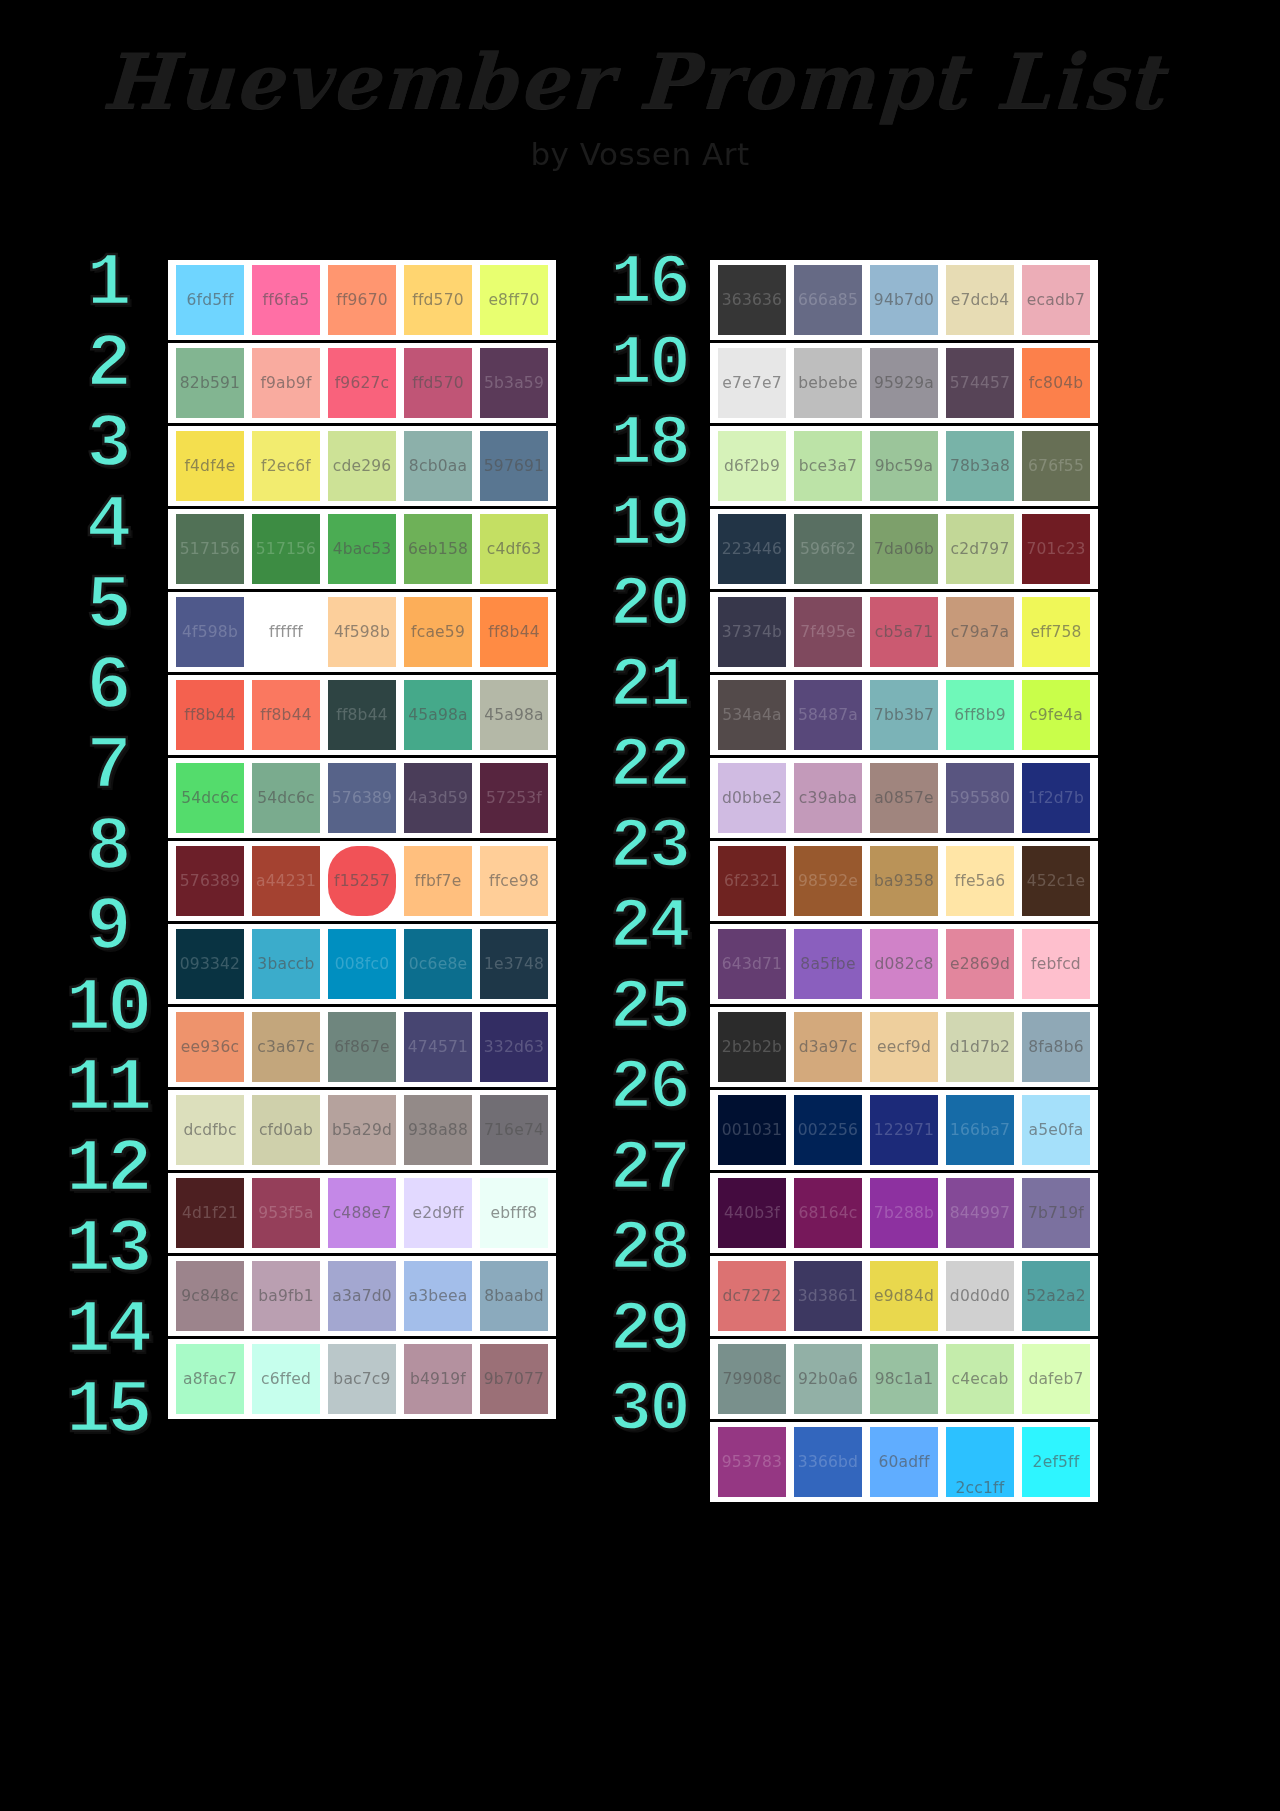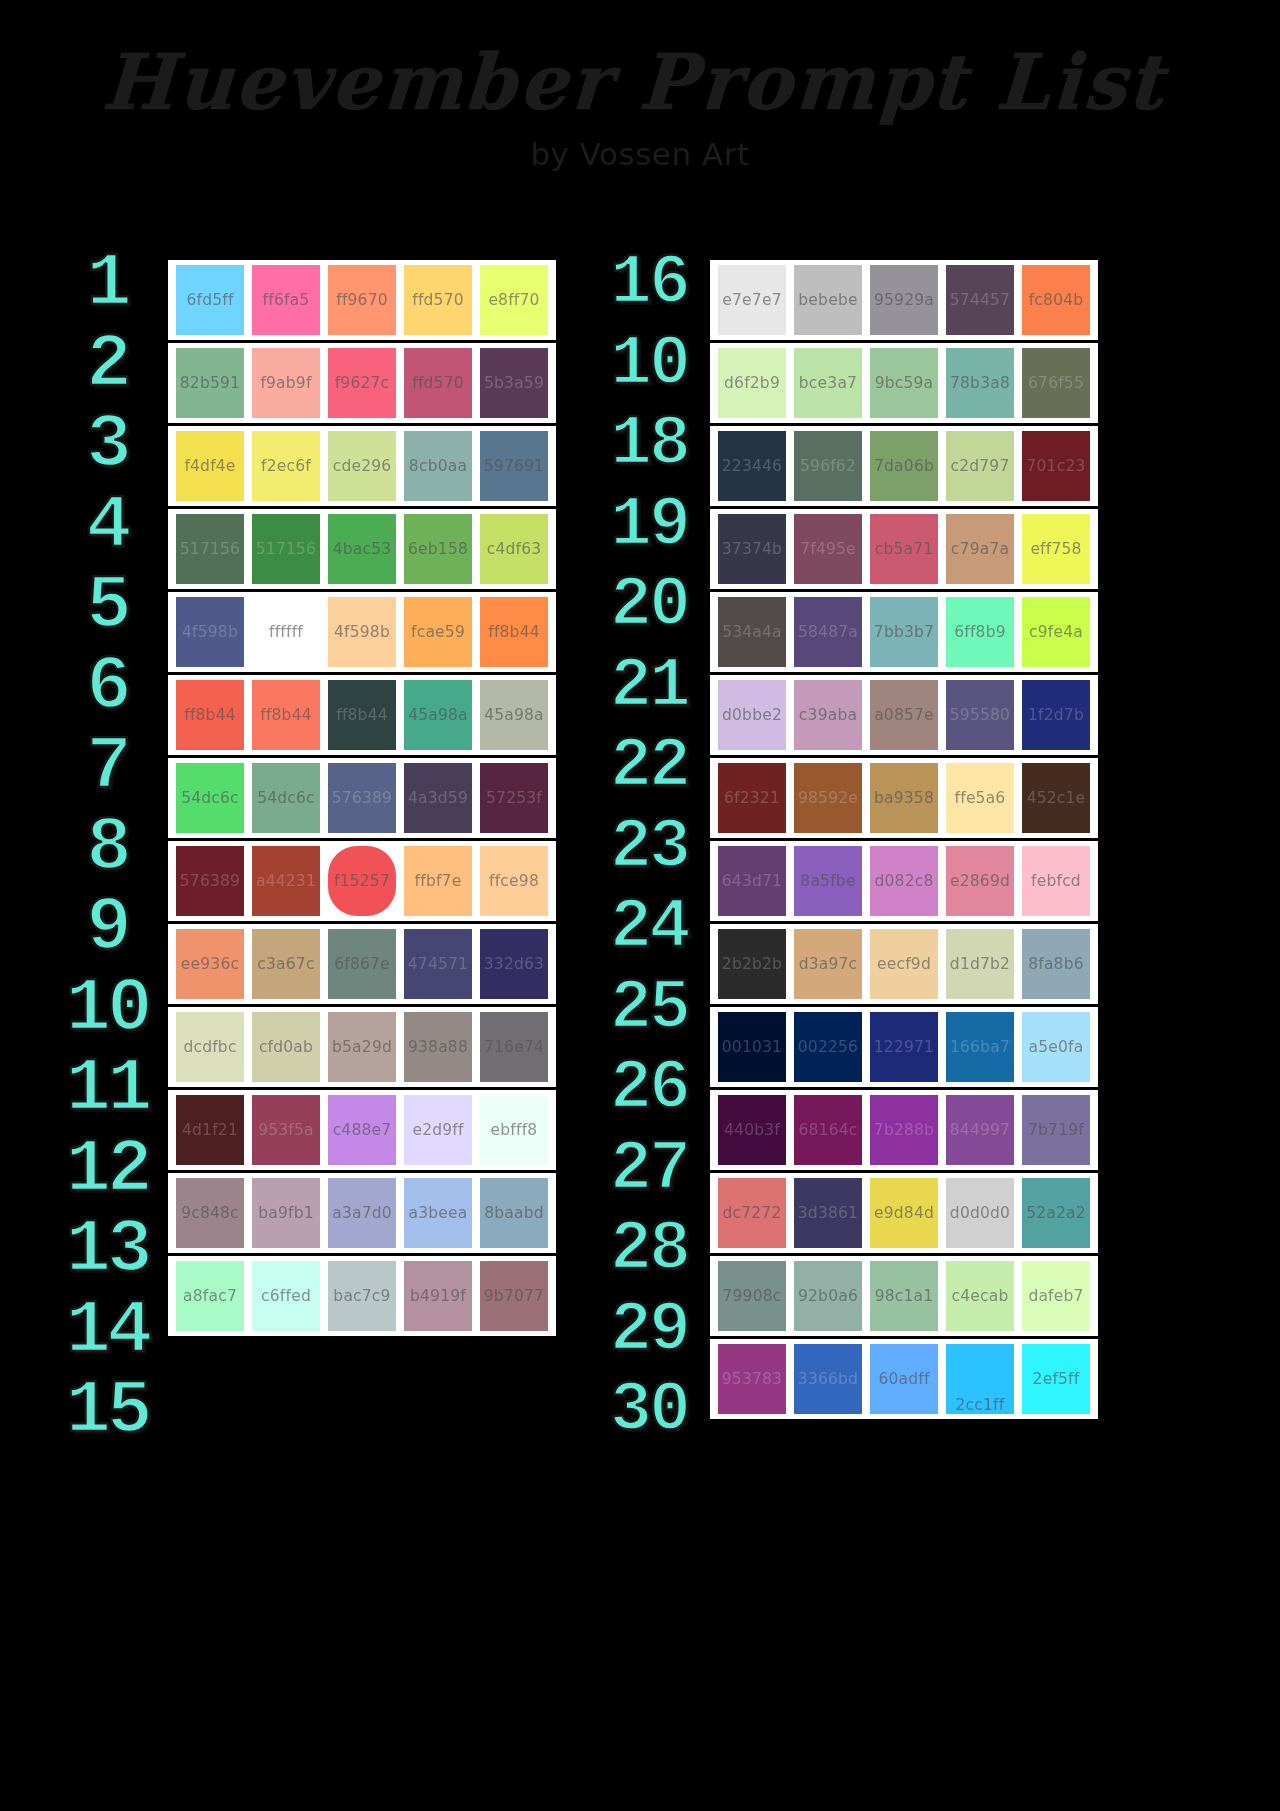--- a/index.html
+++ b/index.html
@@ -300,20 +300,37 @@
               <span class="lbl">f15257</span>
             </div>
             <div class="swatch" style="background: rgb(255, 191, 126);">
               <span class="lbl">ffbf7e</span>
             </div>
             <div class="swatch" style="background: rgb(255, 206, 152);">
               <span class="lbl">ffce98</span>
             </div>
           </div>
           <div class="row">
+            <div class="swatch dark" style="background: rgb(9, 51, 66);">
+              <span class="lbl">093342</span>
+            </div>
+            <div class="swatch" style="background: rgb(59, 172, 203);">
+              <span class="lbl">3baccb</span>
+            </div>
+            <div class="swatch dark" style="background: rgb(0, 143, 192);">
+              <span class="lbl">008fc0</span>
+            </div>
+            <div class="swatch dark" style="background: rgb(12, 110, 142);">
+              <span class="lbl">0c6e8e</span>
+            </div>
+            <div class="swatch dark" style="background: rgb(30, 55, 72);">
+              <span class="lbl">1e3748</span>
+            </div>
+          </div>
+          <div class="row">
             <div class="swatch" style="background: rgb(238, 147, 108);">
               <span class="lbl">ee936c</span>
             </div>
             <div class="swatch" style="background: rgb(195, 166, 124);">
               <span class="lbl">c3a67c</span>
             </div>
             <div class="swatch" style="background: rgb(111, 134, 126);">
               <span class="lbl">6f867e</span>
             </div>
             <div class="swatch dark" style="background: rgb(71, 69, 113);">
@@ -407,20 +424,37 @@
           <div class="num">24</div>
           <div class="num">25</div>
           <div class="num">26</div>
           <div class="num">27</div>
           <div class="num">28</div>
           <div class="num">29</div>
           <div class="num">30</div>
         </div>
       <div class="grid">
           <div class="row">
+            <div class="swatch dark" style="background: rgb(54, 54, 54);">
+              <span class="lbl">363636</span>
+            </div>
+            <div class="swatch dark" style="background: rgb(102, 106, 133);">
+              <span class="lbl">666a85</span>
+            </div>
+            <div class="swatch" style="background: rgb(148, 183, 208);">
+              <span class="lbl">94b7d0</span>
+            </div>
+            <div class="swatch" style="background: rgb(231, 220, 180);">
+              <span class="lbl">e7dcb4</span>
+            </div>
+            <div class="swatch" style="background: rgb(236, 173, 183);">
+              <span class="lbl">ecadb7</span>
+            </div>
+          </div>
+          <div class="row">
             <div class="swatch" style="background: rgb(231, 231, 231);">
               <span class="lbl">e7e7e7</span>
             </div>
             <div class="swatch" style="background: rgb(190, 190, 190);">
               <span class="lbl">bebebe</span>
             </div>
             <div class="swatch" style="background: rgb(149, 146, 154);">
               <span class="lbl">95929a</span>
             </div>
             <div class="swatch dark" style="background: rgb(87, 68, 87);">

